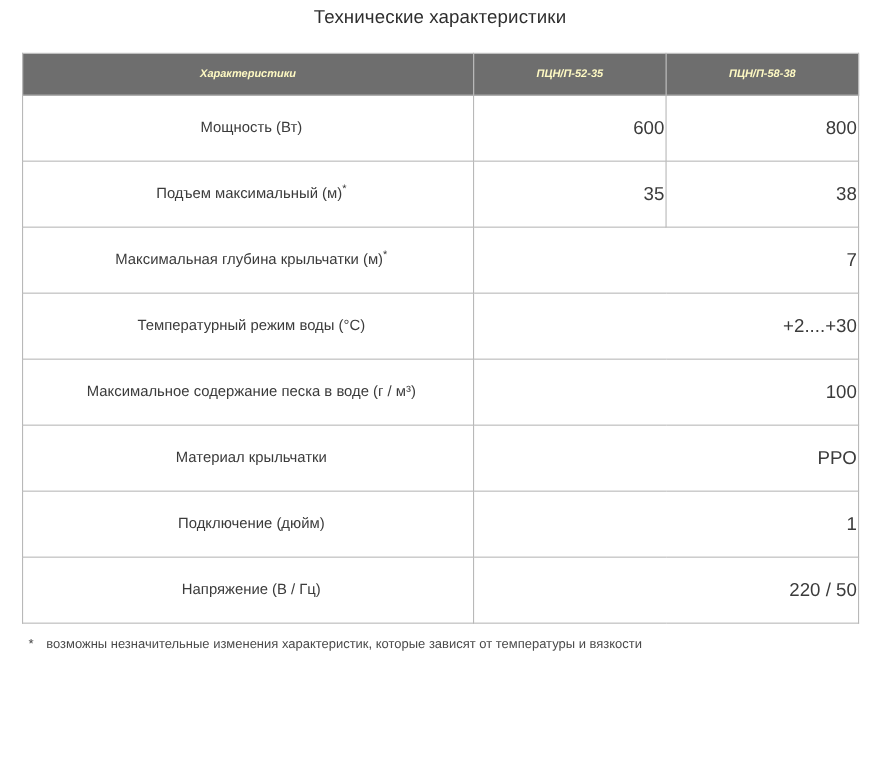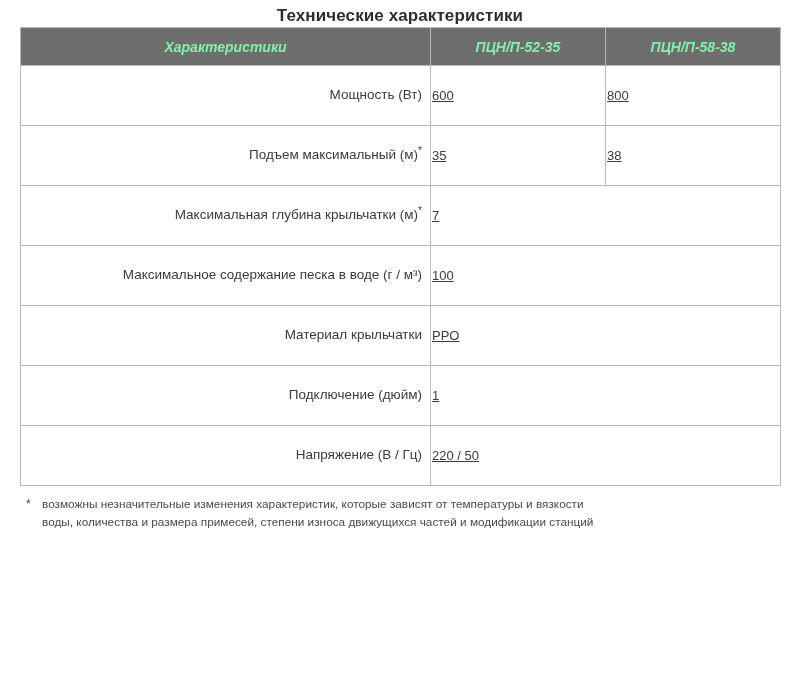--- a/index.html
+++ b/index.html
@@ -17,65 +17,64 @@
   .page {
     width: 800px;
     height: 688px;
     position: relative;
     box-sizing: border-box;
     padding: 0 20px;
   }
   .doc-title {
     text-align: center;
     font-size: 17px;
-    font-weight: bold;
+    font-weight: normal;
     color: #2e2e2e;
     padding-top: 6px;
-    padding-bottom: 1px;
+    padding-bottom: 22px;
     letter-spacing: 0.1px;
   }
   table.spec {
     width: 760px;
     border-collapse: collapse;
     table-layout: fixed;
     font-size: 13.5px;
   }
   table.spec td, table.spec th {
     border: 1px solid #b8b8b8;
     box-sizing: border-box;
   }
   thead th {
     background: #6e6e6e;
-    color: #86efac;
+    color: #fef9c3;
     font-style: italic;
     font-weight: bold;
-    font-size: 14px;
+    font-size: 10px;
     text-align: center;
     height: 38px;
     padding: 4px 6px;
     border-color: #6e6e6e;
   }
   thead th.col-param { width: 410px; }
   thead th.col-model { width: 175px; }
   tbody td {
     height: 60px;
     vertical-align: middle;
     color: #3b3b3b;
   }
   td.param {
     padding-left: 14px;
     padding-right: 8px;
-    text-align: right;
+    text-align: center;
     font-size: 13.5px;
     line-height: 1.35;
   }
   td.val {
-    text-align: left;
-    font-size: 13px;
-    text-decoration: underline;
+    text-align: right;
+    font-size: 17px;
   }
   sup.star {
     font-size: 10px;
     vertical-align: super;
     line-height: 0;
   }
   .footnote {
     position: relative;
     width: 760px;
     margin-top: 9px;
@@ -122,20 +121,24 @@
         <td class="val">35</td>
         <td class="val">38</td>
       </tr>
 
 
       <tr>
         <td class="param"><span>Максимальная глубина крыльчатки (м)</span><sup class="star">*</sup></td>
         <td class="val" colspan="2">7</td>
       </tr>
 
+      <tr>
+        <td class="param"><span>Температурный режим воды (°С)</span></td>
+        <td class="val" colspan="2">+2....+30</td>
+      </tr>
 
       <tr>
         <td class="param"><span>Максимальное содержание песка в воде (г / м³)</span></td>
         <td class="val" colspan="2">100</td>
       </tr>
 
       <tr>
         <td class="param"><span>Материал крыльчатки</span></td>
         <td class="val" colspan="2">PPO</td>
       </tr>
@@ -149,16 +152,15 @@
         <td class="param"><span>Напряжение (В / Гц)</span></td>
         <td class="val" colspan="2">220 / 50</td>
       </tr>
 
     </tbody>
   </table>
 
   <div class="footnote">
     <span class="fn-star">*</span>
     <span class="fn-line">возможны незначительные изменения характеристик, которые зависят от температуры и вязкости</span>
-    <span class="fn-line">воды, количества и размера примесей, степени износа движущихся частей и модификации станций</span>
   </div>
 
 </div>
 
 </body></html>

